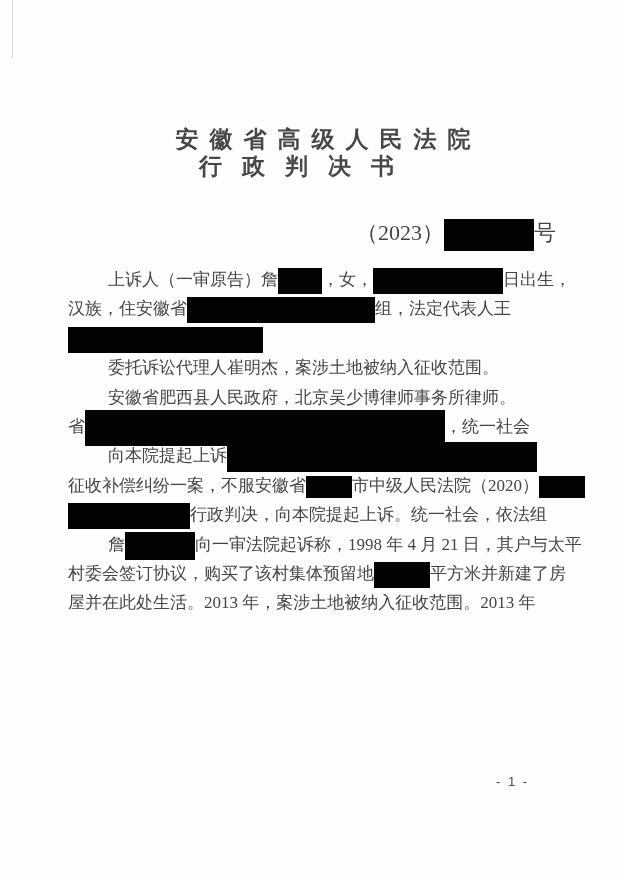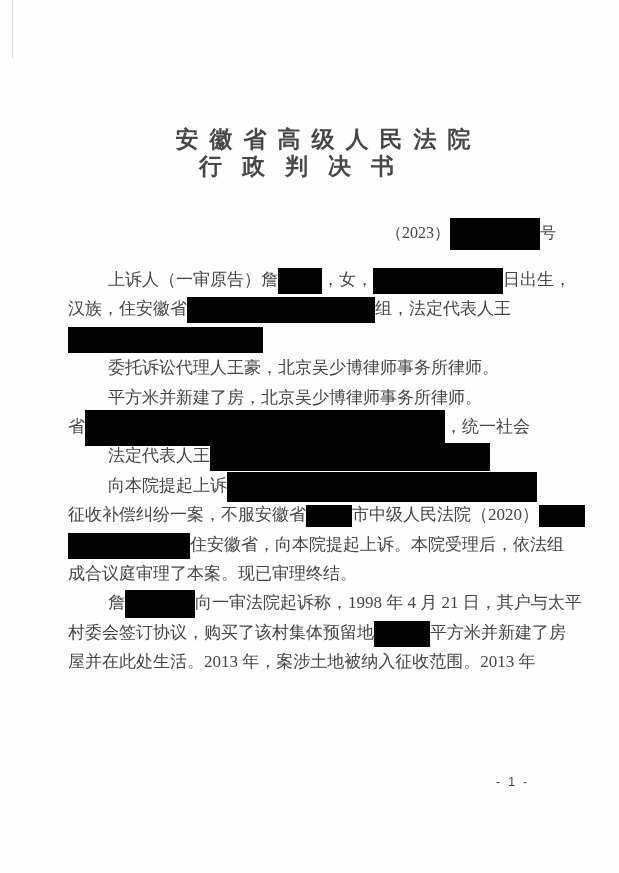--- a/index.html
+++ b/index.html
@@ -19,21 +19,21 @@
   .title-court{
     font-size:23px;font-weight:bold;letter-spacing:11px;
     line-height:26px;transform:translateX(19px);
   }
   .title-doctype{
     font-size:23px;font-weight:bold;letter-spacing:20px;
     line-height:28px;transform:translateX(-3px);
   }
   .case-line{
     margin-top:36px;text-align:right;padding-right:63px;
-    font-size:16px;line-height:32px;white-space:nowrap;
+    font-size:22px;line-height:32px;white-space:nowrap;
   }
   .doc-body{margin-top:16px;padding-left:68px;}
   .line{
     height:29.4px;line-height:29.4px;font-size:17px;
     white-space:nowrap;
   }
   .indent{padding-left:40px;}
   .redact{
     display:inline-block;background:#020202;vertical-align:middle;
   }
@@ -55,27 +55,25 @@
   </div>
 
   <div class="case-line">
     <span>（2023）</span><span class="redact" style="width: 90px; height: 32px; margin-top: -5px; margin-bottom: -5px;"></span><span>号</span>
   </div>
 
   <div class="doc-body">
       <div class="line indent"><span>上诉人（一审原告）詹</span><span class="redact" style="width: 44px; height: 26px; margin-top: -2px; margin-bottom: -2px;"></span><span>，女，</span><span class="redact" style="width: 130px; height: 26px; margin-top: -2px; margin-bottom: -2px;"></span><span>日出生，</span></div>
       <div class="line"><span>汉族，住安徽省</span><span class="redact" style="width: 188px; height: 26px; margin-top: -2px; margin-bottom: -2px;"></span><span>组，法定代表人王</span></div>
       <div class="line"><span class="redact" style="width: 195px; height: 26px; margin-top: -2px; margin-bottom: -2px;"></span></div>
-      <div class="line indent"><span>委托诉讼代理人王豪，北京吴少博律师事务所律师。</span></div>
-      <div class="line indent"><span>平方米并新建了房，北京吴少博律师事务所律师。</span></div>
+      <div class="line indent"><span>委托诉讼代理人崔明杰，案涉土地被纳入征收范围。</span></div>
+      <div class="line indent"><span>安徽省肥西县人民政府，北京吴少博律师事务所律师。</span></div>
       <div class="line"><span>省</span><span class="redact" style="width: 360px; height: 36px; margin-top: -7px; margin-bottom: -7px;"></span><span>，统一社会</span></div>
-      <div class="line indent"><span>法定代表人王</span><span class="redact" style="width: 280px; height: 28px; margin-top: -3px; margin-bottom: -3px;"></span></div>
       <div class="line indent"><span>向本院提起上诉</span><span class="redact" style="width: 310px; height: 30px; margin-top: -4px; margin-bottom: -4px;"></span></div>
       <div class="line"><span>征收补偿纠纷一案，不服安徽省</span><span class="redact" style="width: 46px; height: 22px; margin-top: 0px; margin-bottom: 0px;"></span><span>市中级人民法院（2020）</span><span class="redact" style="width: 46px; height: 22px; margin-top: 0px; margin-bottom: 0px;"></span></div>
-      <div class="line"><span class="redact" style="width: 122px; height: 26px; margin-top: -2px; margin-bottom: -2px;"></span><span>住安徽省，向本院提起上诉。本院受理后，依法组</span></div>
-      <div class="line"><span>成合议庭审理了本案。现已审理终结。</span></div>
+      <div class="line"><span class="redact" style="width: 122px; height: 26px; margin-top: -2px; margin-bottom: -2px;"></span><span>行政判决，向本院提起上诉。统一社会，依法组</span></div>
       <div class="line indent"><span>詹</span><span class="redact" style="width: 70px; height: 28px; margin-top: -3px; margin-bottom: -3px;"></span><span>向一审法院起诉称，1998 年 4 月 21 日，其户与太平</span></div>
       <div class="line"><span>村委会签订协议，购买了该村集体预留地</span><span class="redact" style="width: 56px; height: 26px; margin-top: -2px; margin-bottom: -2px;"></span><span>平方米并新建了房</span></div>
       <div class="line"><span>屋并在此处生活。2013 年，案涉土地被纳入征收范围。2013 年</span></div>
     </div>
 
   <div class="footer">- 1 -</div>
 </div>
 
 </body></html>

